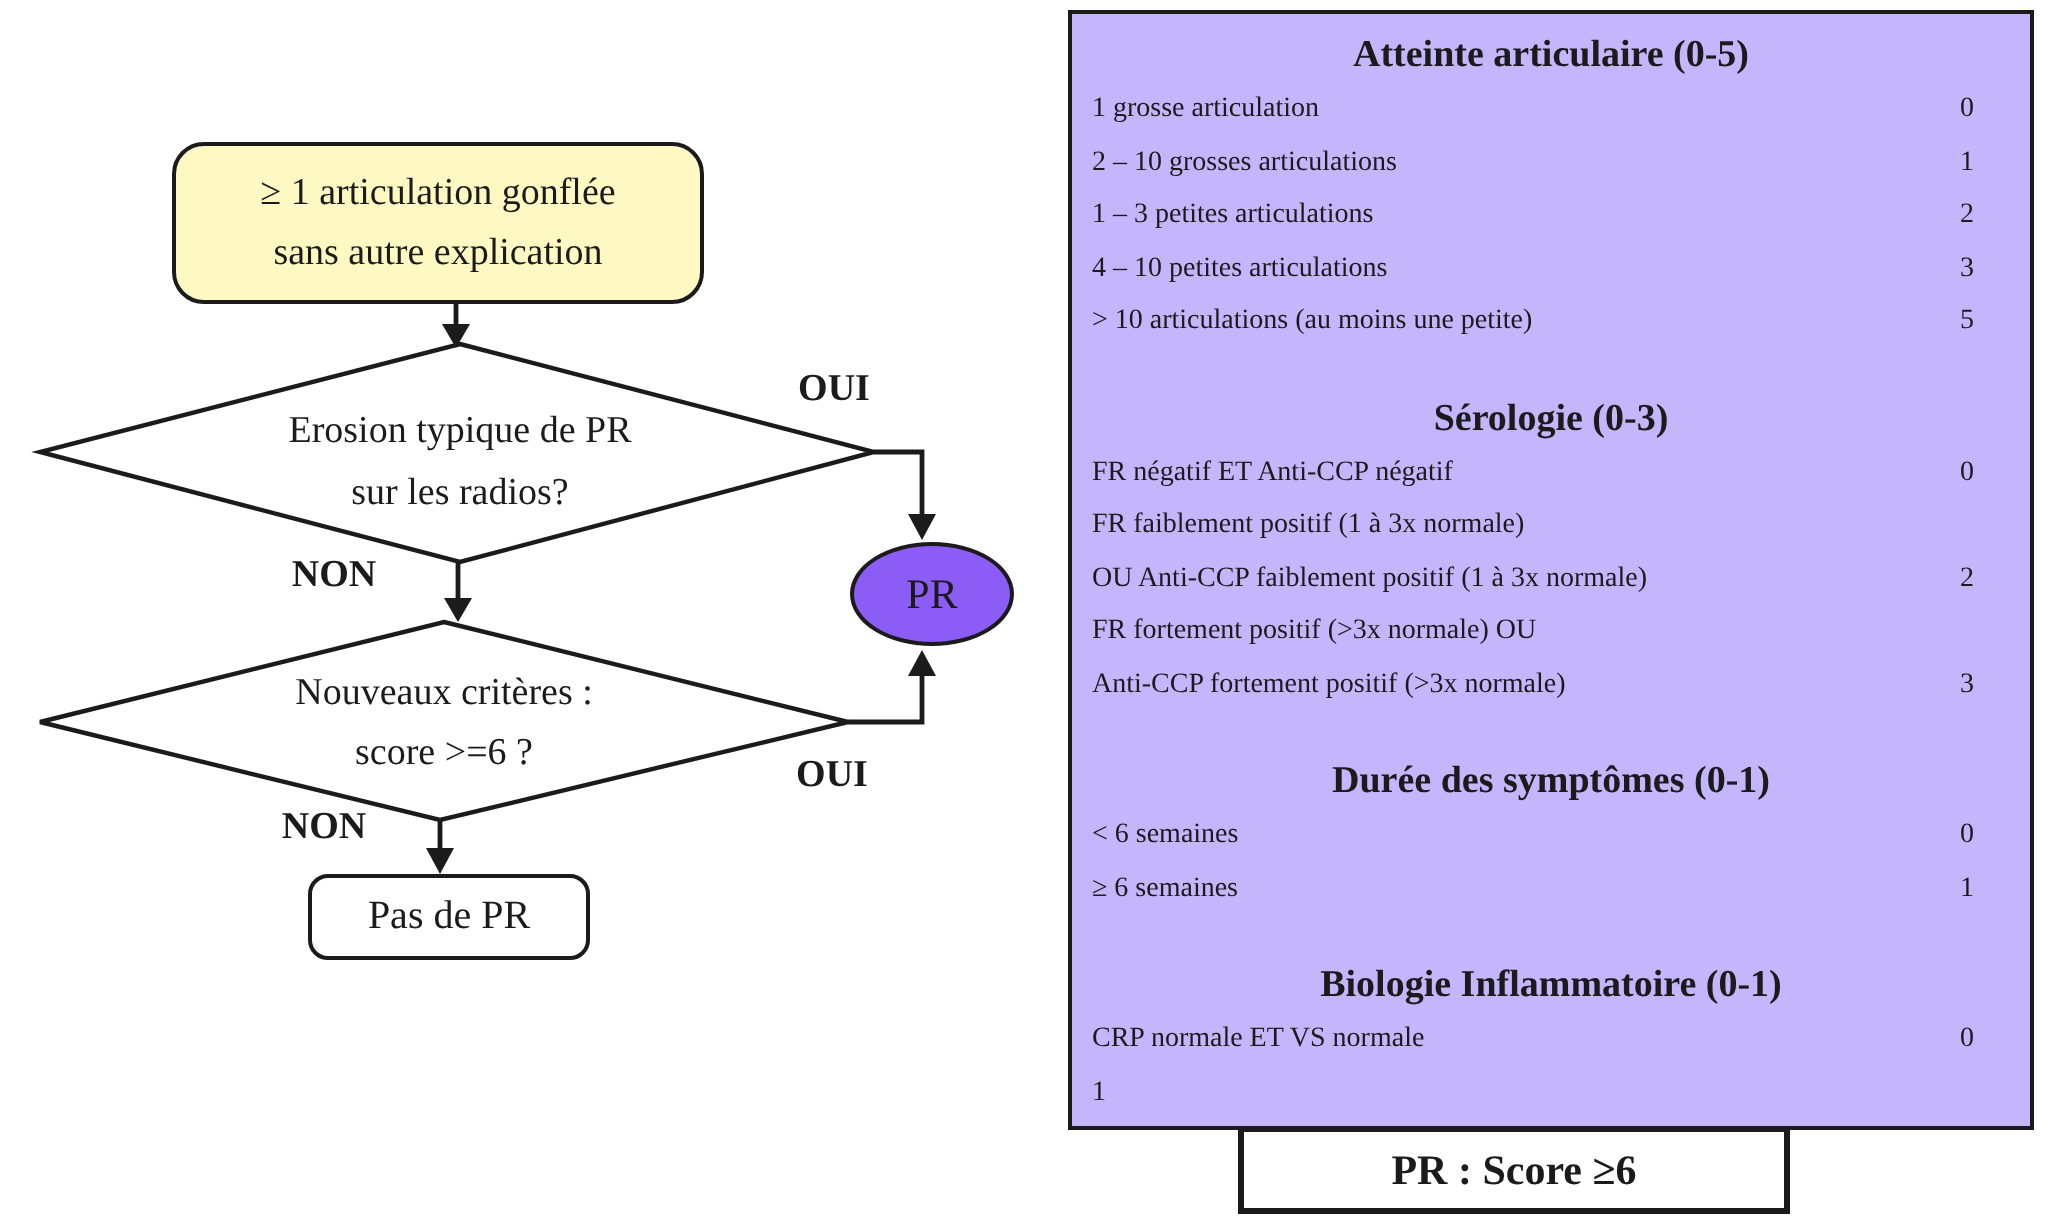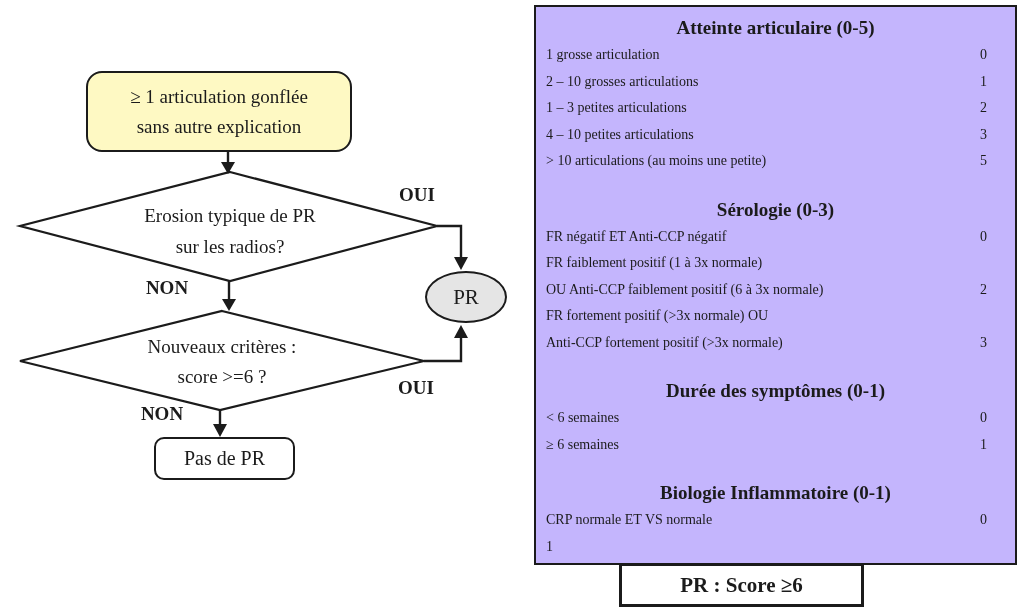--- a/index.html
+++ b/index.html
@@ -13,33 +13,33 @@
   
   #start-box{left:86px;top:71px;width:266px;height:81px;border:2.5px solid #1b1b1b;border-radius:16px;
     font-size:19px;line-height:30px;box-sizing:border-box;background:#fef9c3;}
   #d1-text{left:70px;top:194px;width:320px;height:74px;font-size:19px;line-height:31px;}
   #d2-text{left:62px;top:331px;width:320px;height:62px;font-size:19px;line-height:30px;}
   #oui1{left:387px;top:184px;width:60px;height:22px;font-weight:bold;font-size:19px;}
   #non1{left:137px;top:277px;width:60px;height:22px;font-weight:bold;font-size:19px;}
   #oui2{left:386px;top:377px;width:60px;height:22px;font-weight:bold;font-size:19px;}
   #non2{left:132px;top:403px;width:60px;height:22px;font-weight:bold;font-size:19px;}
   #pr-ellipse{left:425px;top:271px;width:82px;height:52px;border:2.5px solid #1b1b1b;border-radius:50%;
-    font-size:21px;box-sizing:border-box;background:#e5e5e5;}
+    font-size:21px;box-sizing:border-box;background:#8b5cf6;}
   #nopr-box{left:154px;top:437px;width:141px;height:43px;border:2.5px solid #1b1b1b;border-radius:10px;
     font-size:20px;box-sizing:border-box;background:#fff;}
   
   #score-panel{left:534px;top:5px;width:483px;height:560px;border:2px solid #1b1b1b;box-sizing:border-box;
     padding:6px 0 0 0;background:#c4b5fd;}
   .panel-heading{font-weight:bold;font-size:19px;line-height:29px;text-align:center;margin-top:20px;}
   .panel-heading.first{margin-top:0;}
   .row{display:flex;justify-content:space-between;align-items:baseline;font-size:14px;line-height:26.5px;
     padding:0 28px 0 10px;}
   .row .lbl{white-space:nowrap;}
   .row .val{white-space:nowrap;}
-  #footer-box{left:619px;top:563px;width:245px;height:44px;border:3px solid #1b1b1b;box-sizing:border-box;
+  #footer-box{left:619px;top:563px;width:276px;height:44px;border:3px solid #1b1b1b;box-sizing:border-box;
     font-weight:bold;font-size:21px;background:#fff;}
 </style>
 </head>
 <body>
 
 <div id="page">
 
   <svg id="flow-svg" width="512" height="614" viewBox="0 0 512 614">
 
     <polygon points="230,172 437,226 230,281 20,226" fill="#ffffff" stroke="#1b1b1b" stroke-width="2.2"></polygon>
@@ -116,21 +116,21 @@
     <div class="panel-heading">Sérologie (0-3)</div>
     <div class="row">
       <span class="lbl">FR négatif ET Anti-CCP négatif</span>
       <span class="val">0</span>
     </div>
     <div class="row">
       <span class="lbl">FR faiblement positif (1 à 3x normale)</span>
       <span class="val"></span>
     </div>
     <div class="row">
-      <span class="lbl">OU Anti-CCP faiblement positif (6 à 3x normale)</span>
+      <span class="lbl">OU Anti-CCP faiblement positif (1 à 3x normale)</span>
       <span class="val">2</span>
     </div>
     <div class="row">
       <span class="lbl">FR fortement positif (&gt;3x normale) OU</span>
       <span class="val"></span>
     </div>
     <div class="row">
       <span class="lbl">Anti-CCP fortement positif (&gt;3x normale)</span>
       <span class="val">3</span>
     </div>

